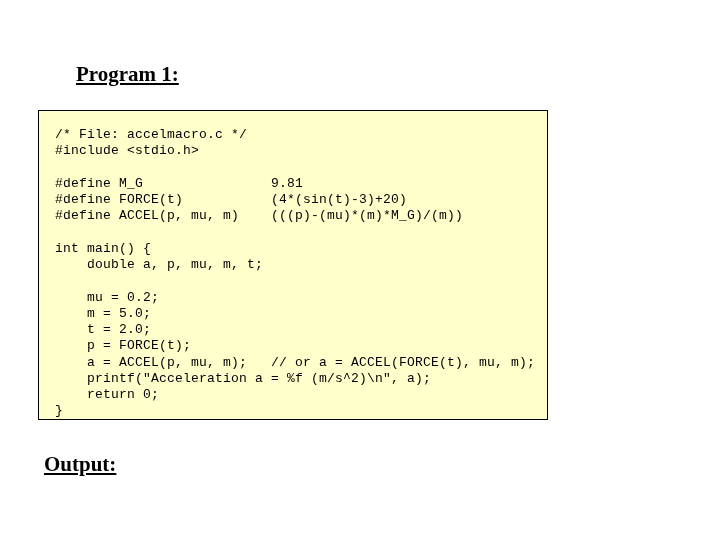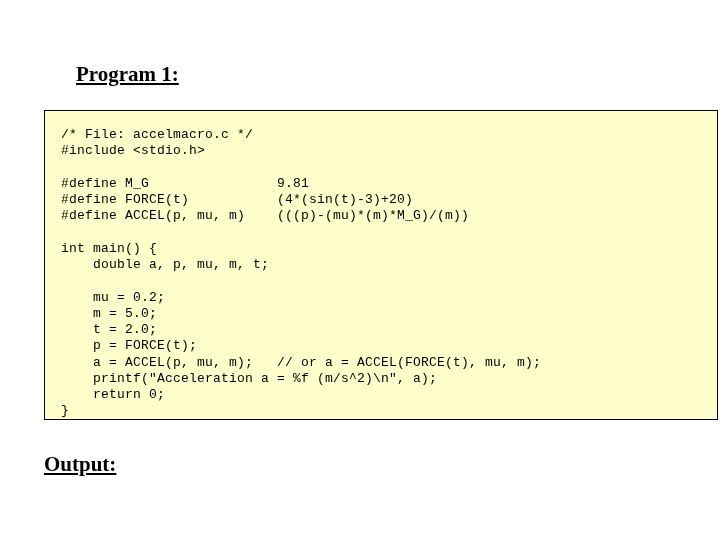--- a/index.html
+++ b/index.html
@@ -17,22 +17,22 @@
       font-family: Georgia, 'Times New Roman', serif;
       font-weight: bold;
       font-size: 21px;
       text-decoration: underline;
       color: #000;
       margin-left: 28px;
     }
     .code-box {
       position: absolute;
       top: 110px;
-      left: 44px;
-      width: 674px;
+      left: 38px;
+      width: 510px;
       height: 310px;
       background: #ffffcc;
       border: 1px solid #000;
       padding: 16px 16px 16px 16px;
     }
     .code-box pre {
       font-family: 'Courier New', Courier, monospace;
       font-size: 13px;
       line-height: 1.25;
       white-space: pre;

